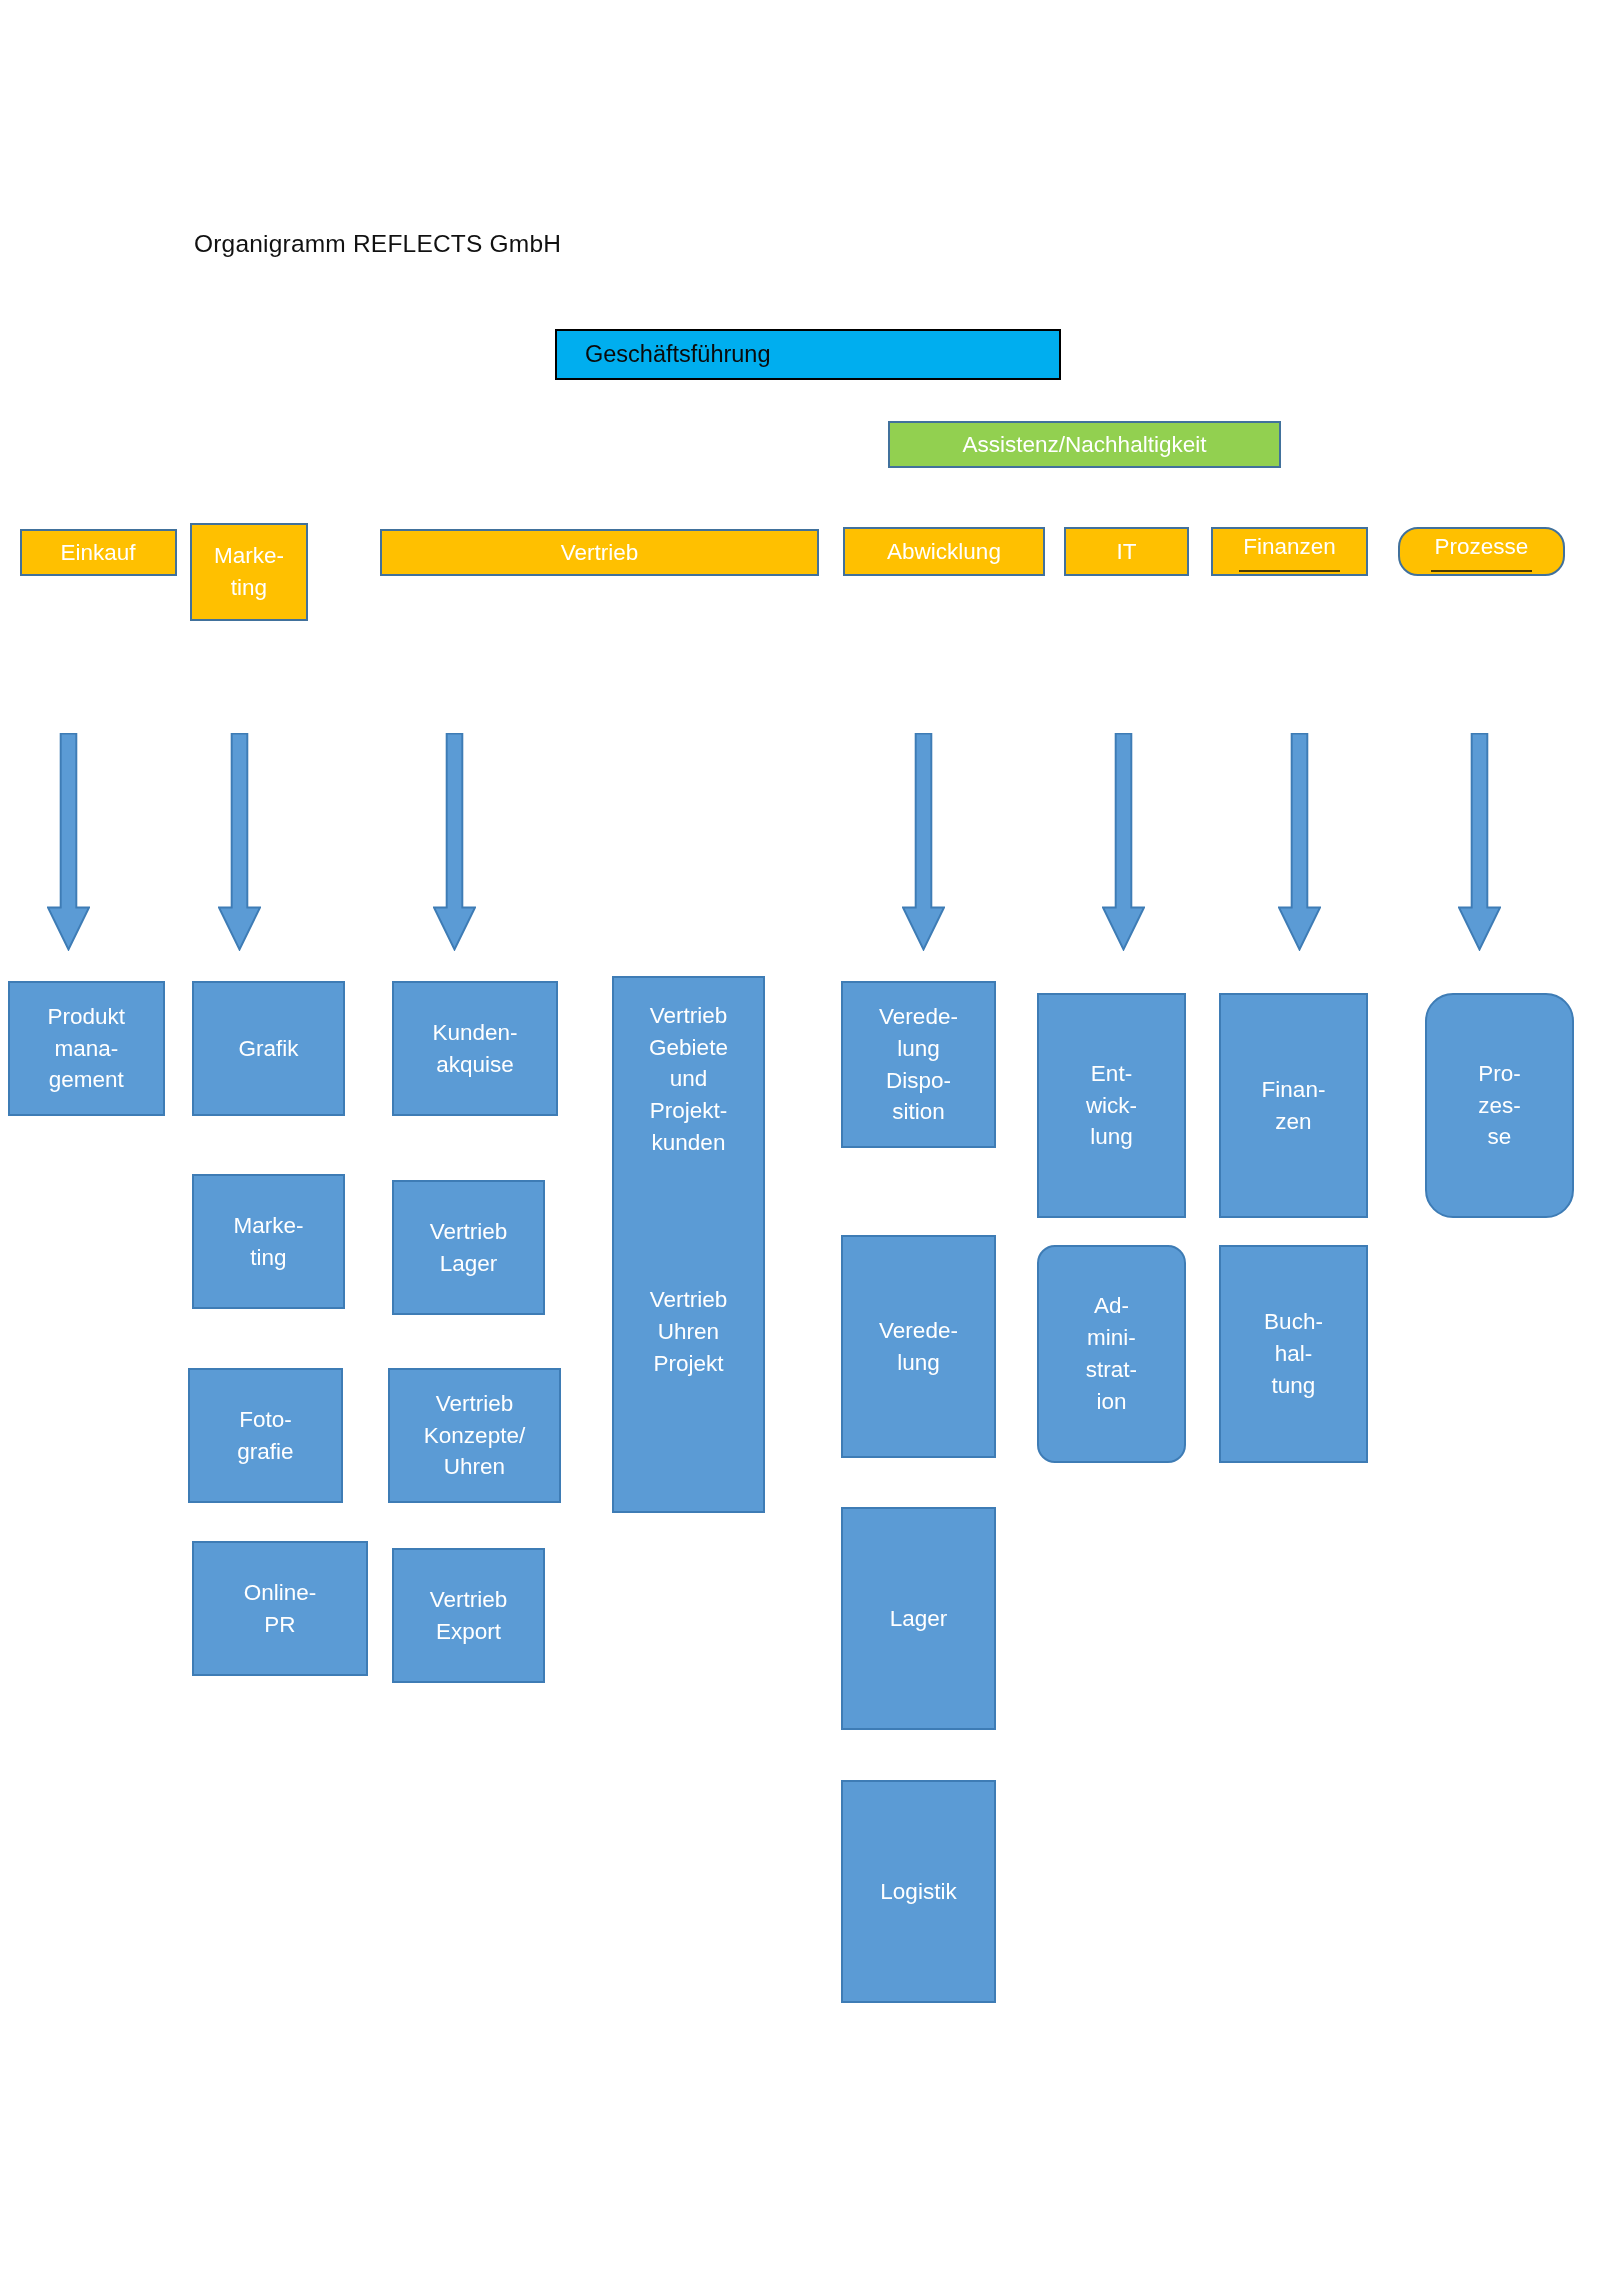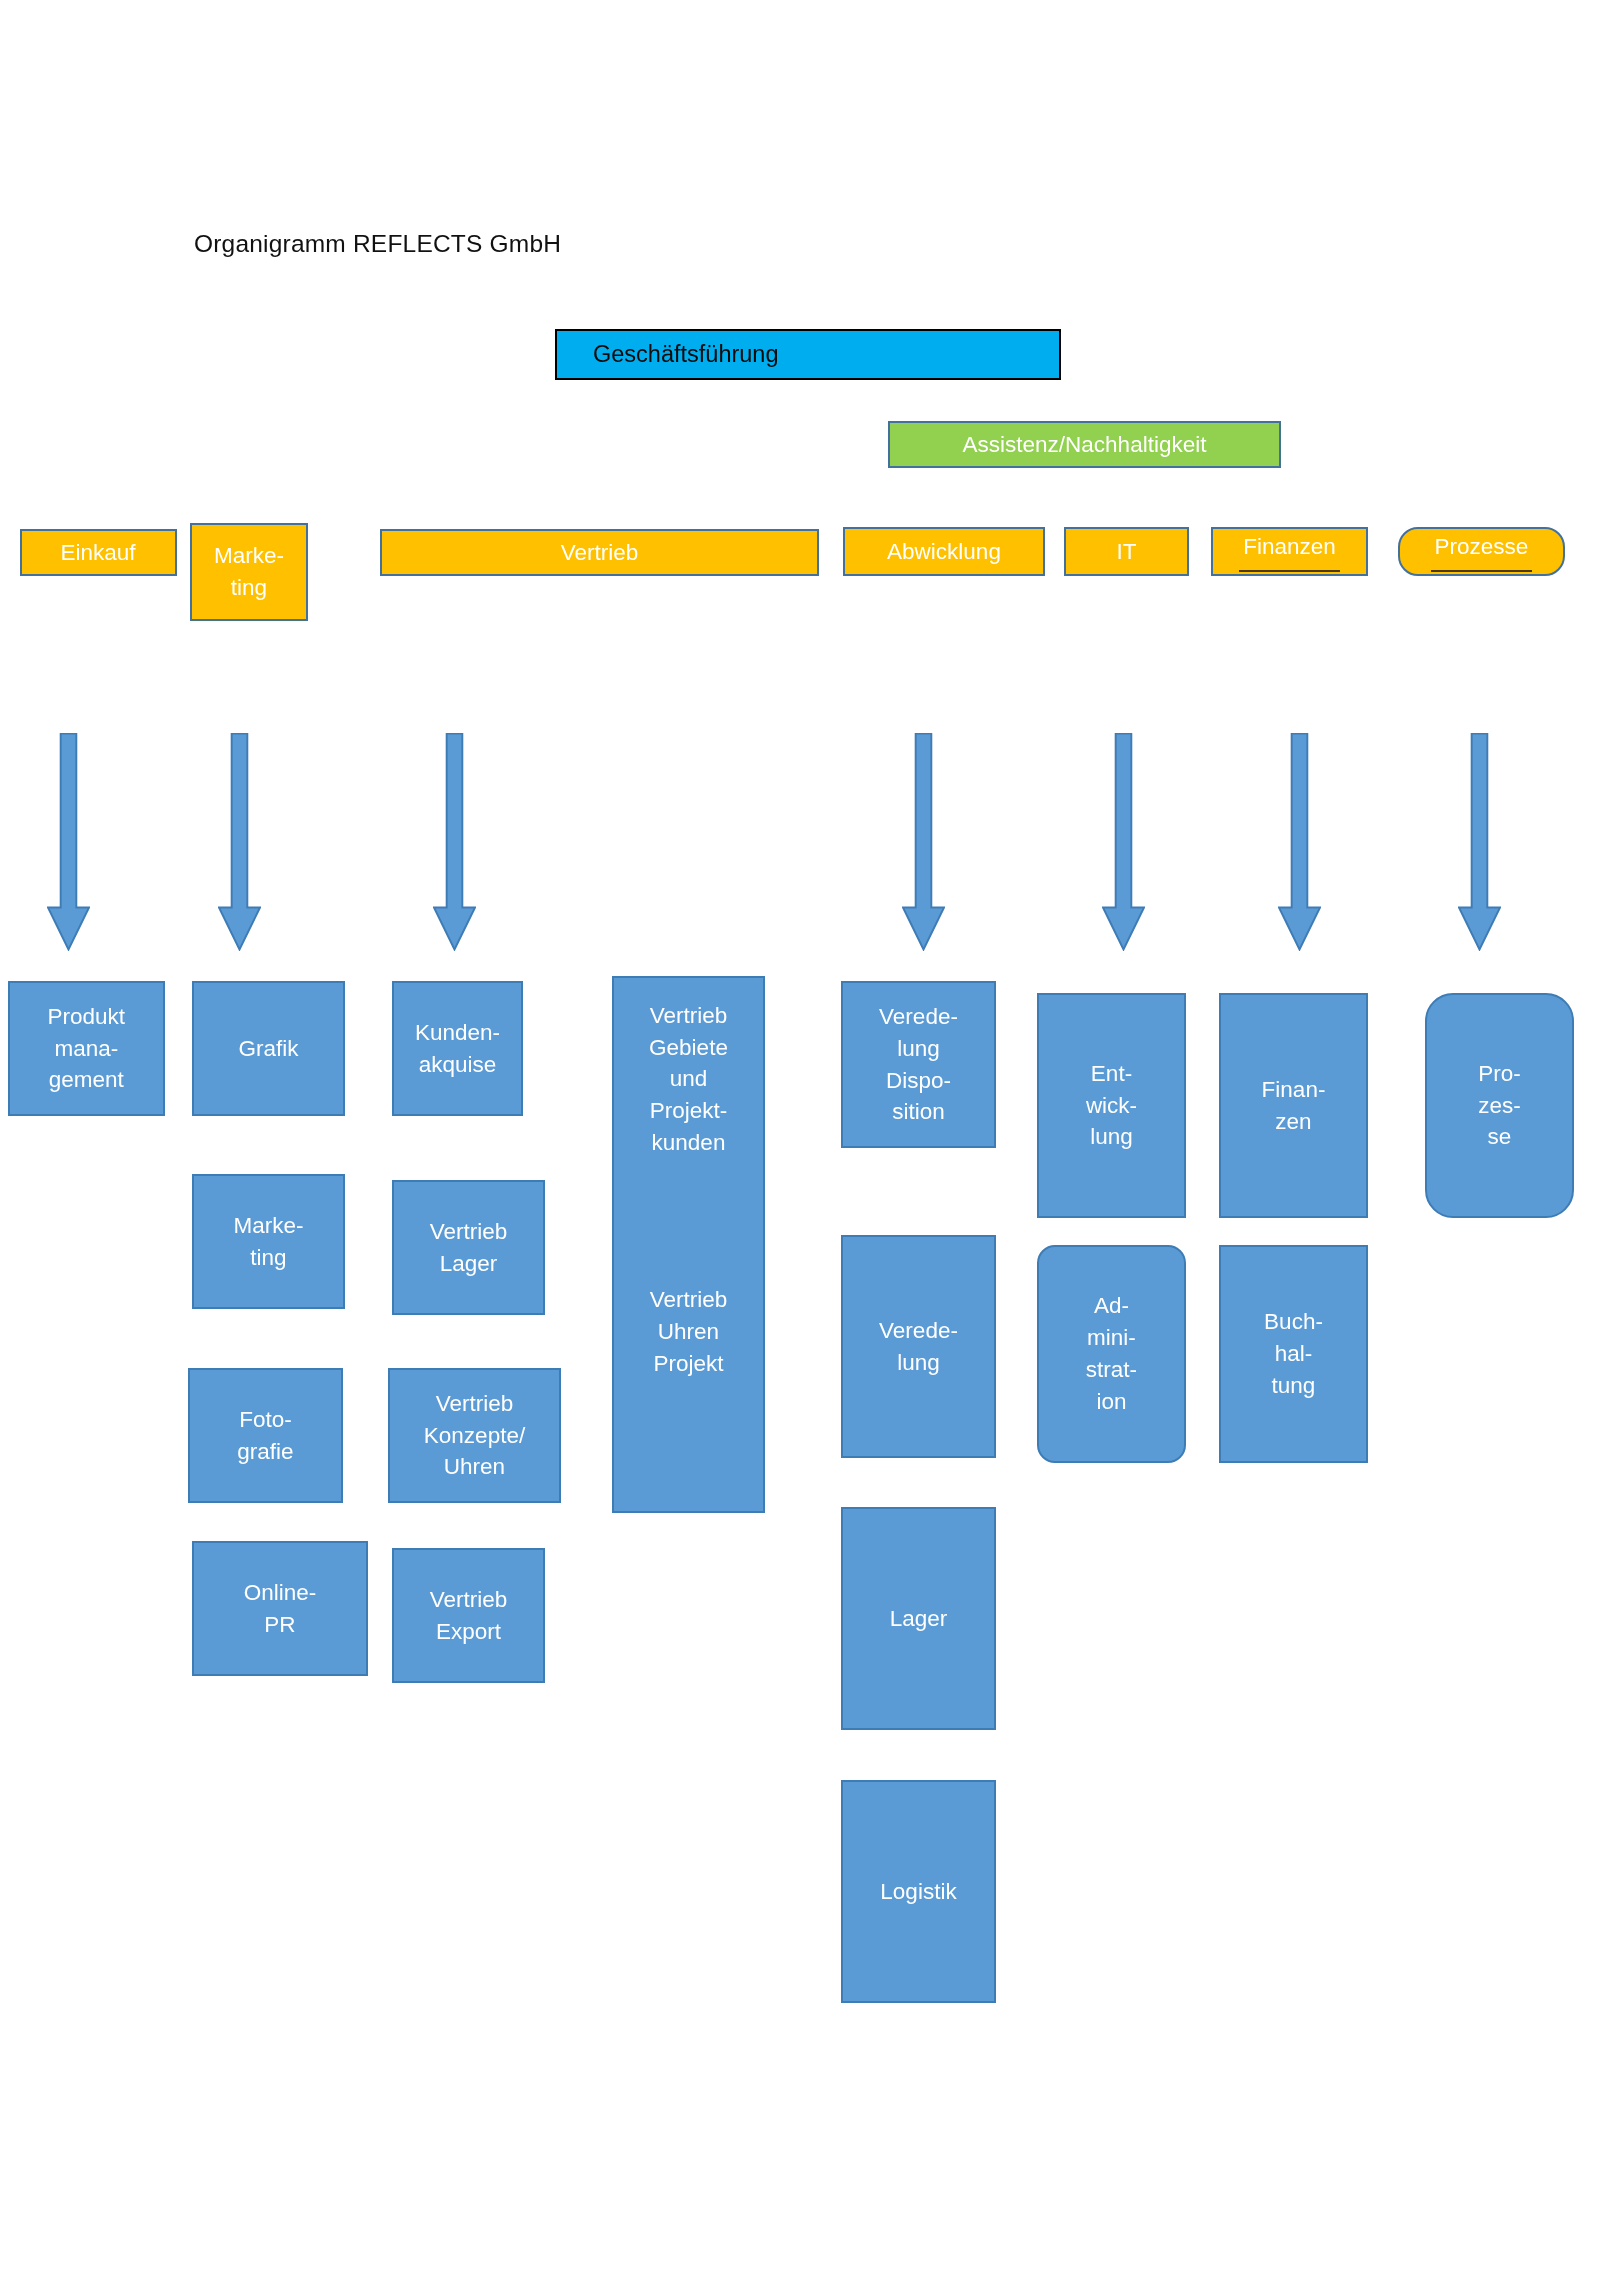--- a/index.html
+++ b/index.html
@@ -48,21 +48,21 @@
   }
 
   
   .box--exec {
     background: #00AEEF;
     border: 2.9px solid #000000;
     color: #0a0a0a;
     justify-content: flex-start;
     font-size: 23.5px;
   }
-  .box--exec .lbl { padding-left: 36px; text-align: left; }
+  .box--exec .lbl { padding-left: 28px; text-align: left; }
 
   
   .box--assist {
     background: #92D050;
     border: 2.9px solid #41719C;
     font-size: 22.5px;
   }
 
   
   .box--dept {
@@ -191,21 +191,21 @@
   </div>
   <div class="box box--unit" style="left:188px; top:1331px; width:155px; height:135px;">
     <span class="lbl">Foto-
 grafie</span>
   </div>
   <div class="box box--unit" style="left:192px; top:1504px; width:176px; height:135px;">
     <span class="lbl">Online-
 PR</span>
   </div>
 
-  <div class="box box--unit" style="left:392px; top:944px; width:131px; height:135px;">
+  <div class="box box--unit" style="left:392px; top:944px; width:166px; height:135px;">
     <span class="lbl">Kunden-
 akquise</span>
   </div>
   <div class="box box--unit" style="left:392px; top:1143px; width:153px; height:135px;">
     <span class="lbl">Vertrieb
 Lager</span>
   </div>
   <div class="box box--unit" style="left:388px; top:1331px; width:173px; height:135px;">
     <span class="lbl">Vertrieb
 Konzepte/

